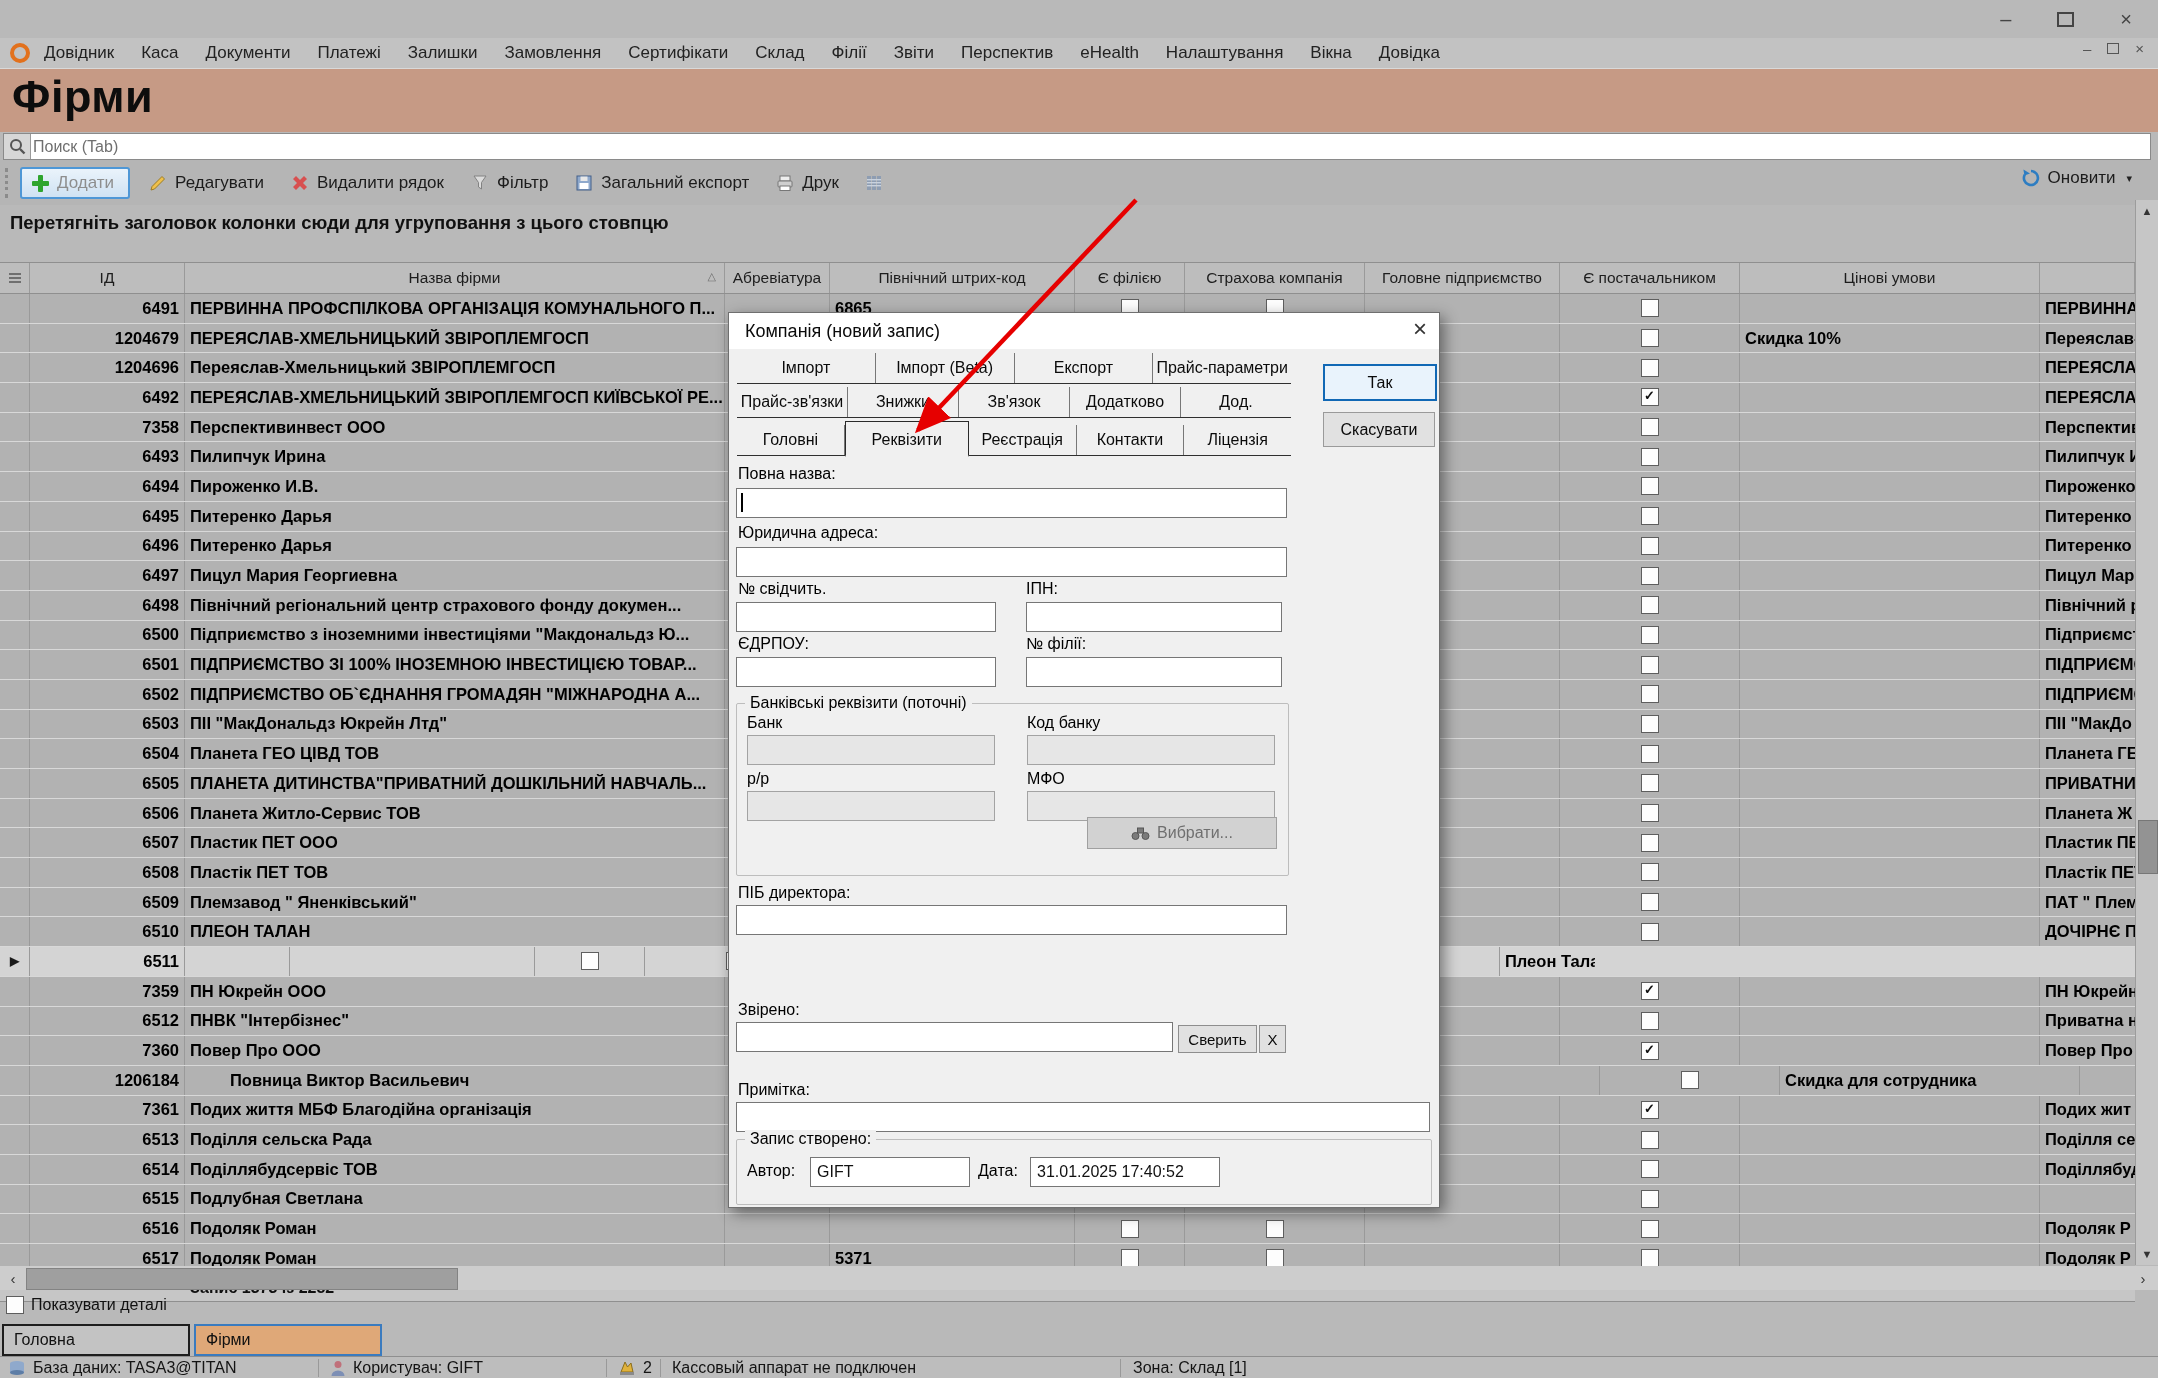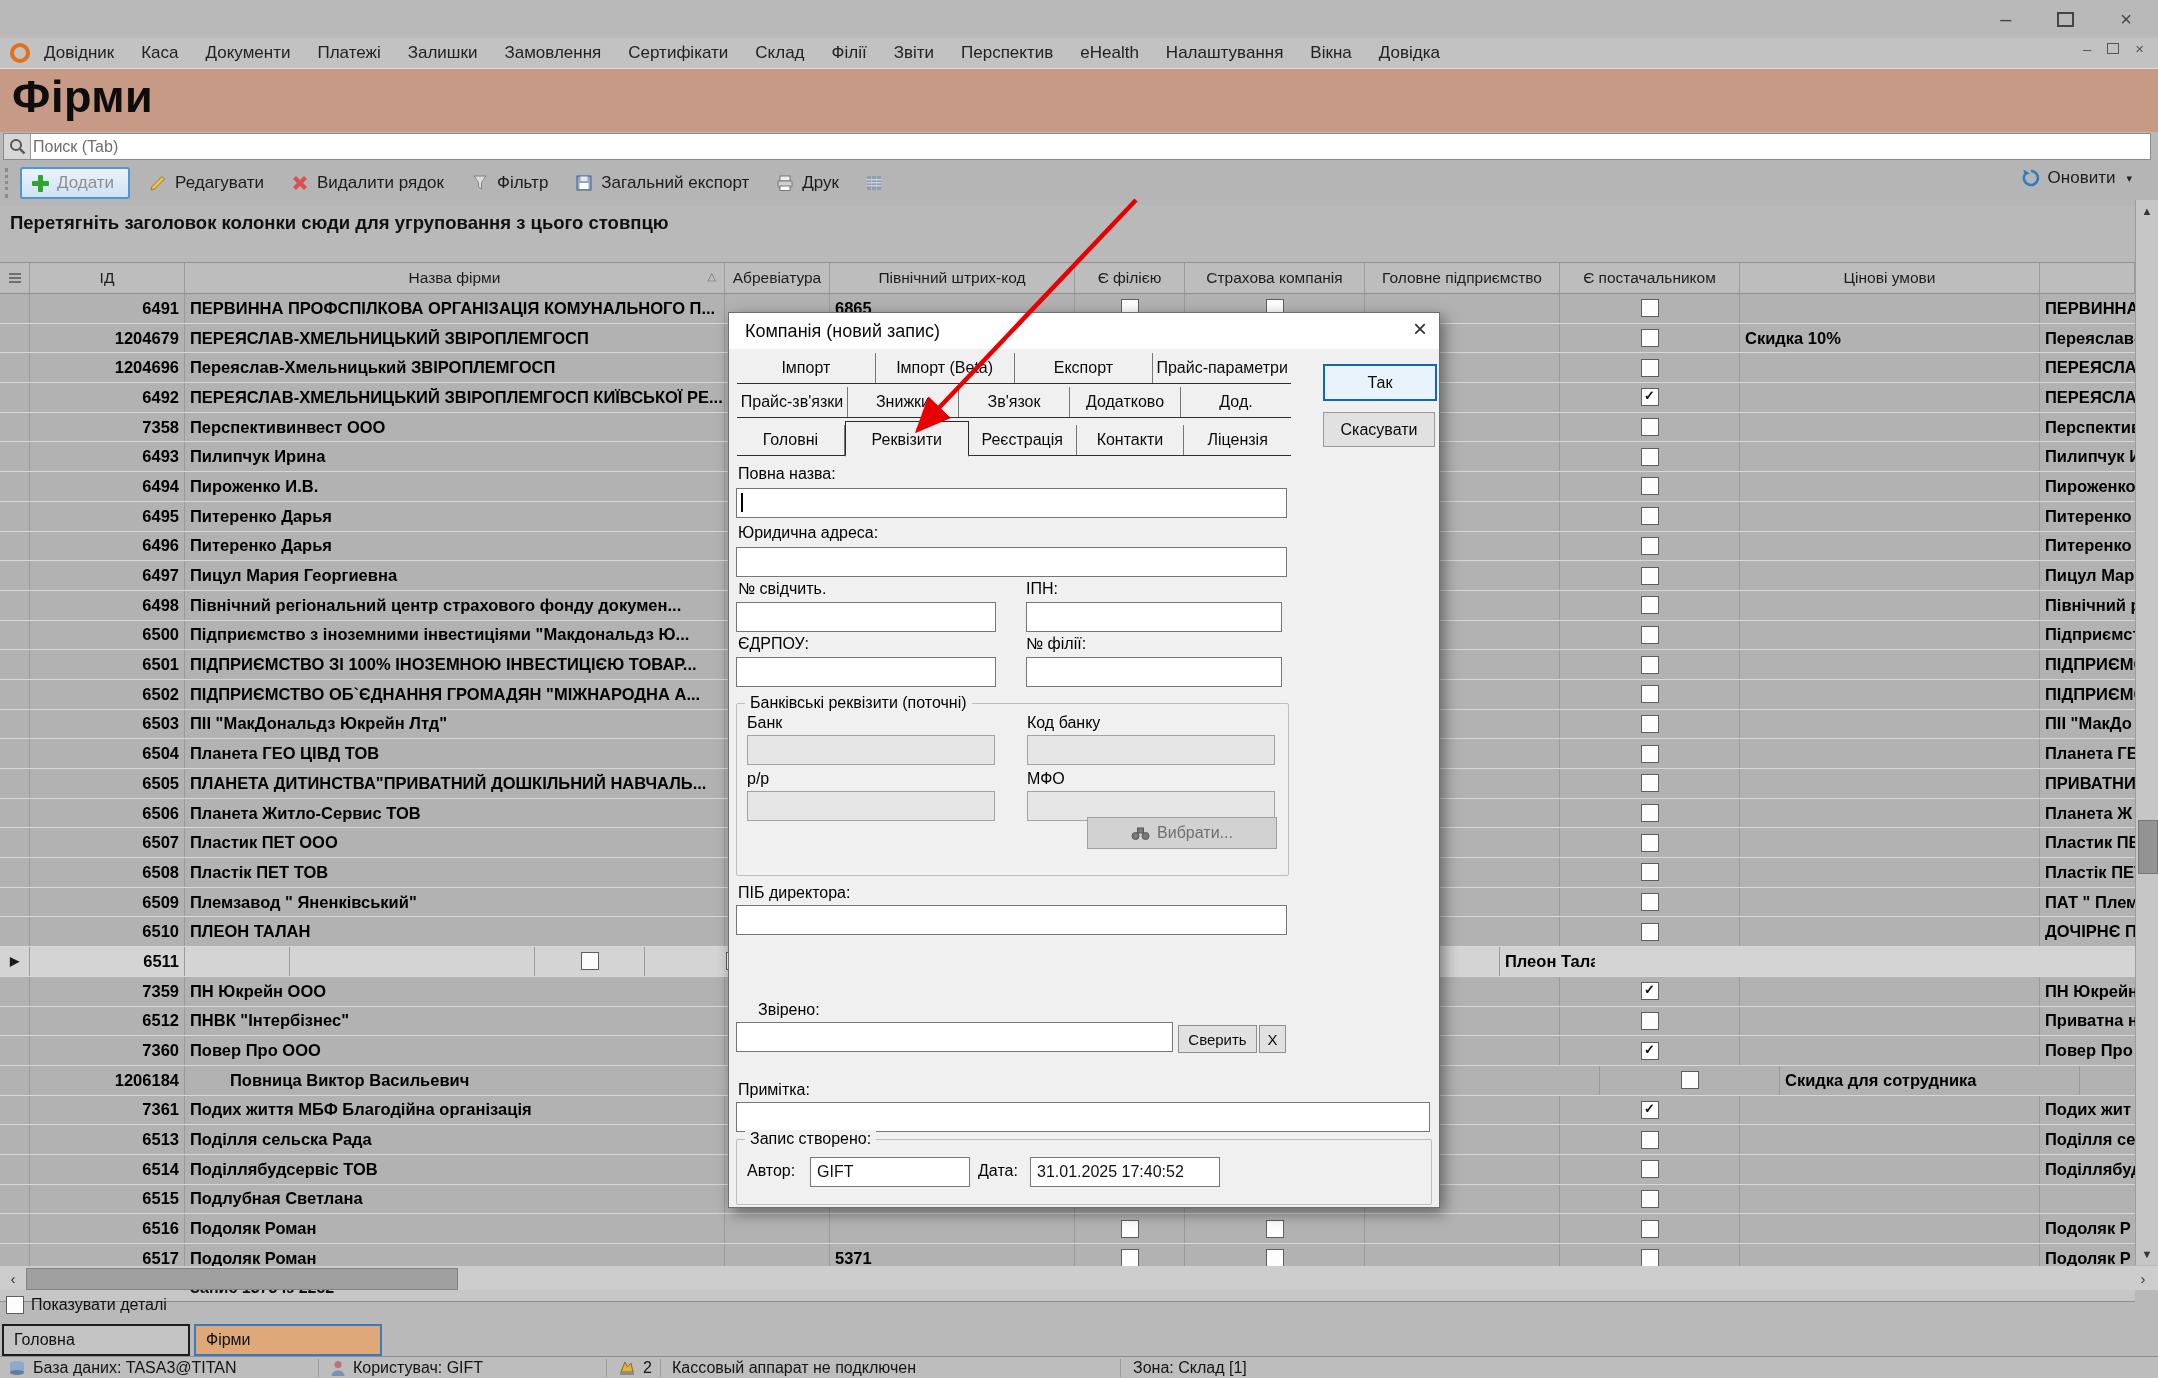--- a/index.html
+++ b/index.html
@@ -990,21 +990,21 @@
               <rect x="6.5" y="3" width="6" height="5"></rect>
             </g>
           </svg>
         <span>Вибрати...</span>
       </span>
     </div>
 
     <span class="dlabel" style="left:9px;top:571px;">ПІБ директора:</span>
     <input class="dinput" style="left: 7px; top: 592px; width: 551px;">
 
-    <span class="dlabel" style="left:9px;top:688px;margin-left:20px;">Звірено:</span>
+    <span class="dlabel" style="left:9px;top:688px;">Звірено:</span>
     <input class="dinput" style="left: 7px; top: 709px; width: 437px;">
     <span class="smallbtn" style="left:449px;top:712px;width:77px;height:26px;">Сверить</span>
     <span class="smallbtn" style="left:530px;top:712px;width:25px;height:26px;">X</span>
 
     <span class="dlabel" style="left:9px;top:768px;">Примітка:</span>
     <input class="dinput" style="left: 7px; top: 789px; width: 694px;">
 
     <div class="fieldset" style="left:7px;top:826px;width:694px;height:64px;">
       <span class="legend">Запис створено:</span>
       <span class="dlabel" style="left:10px;top:22px;">Автор:</span>

